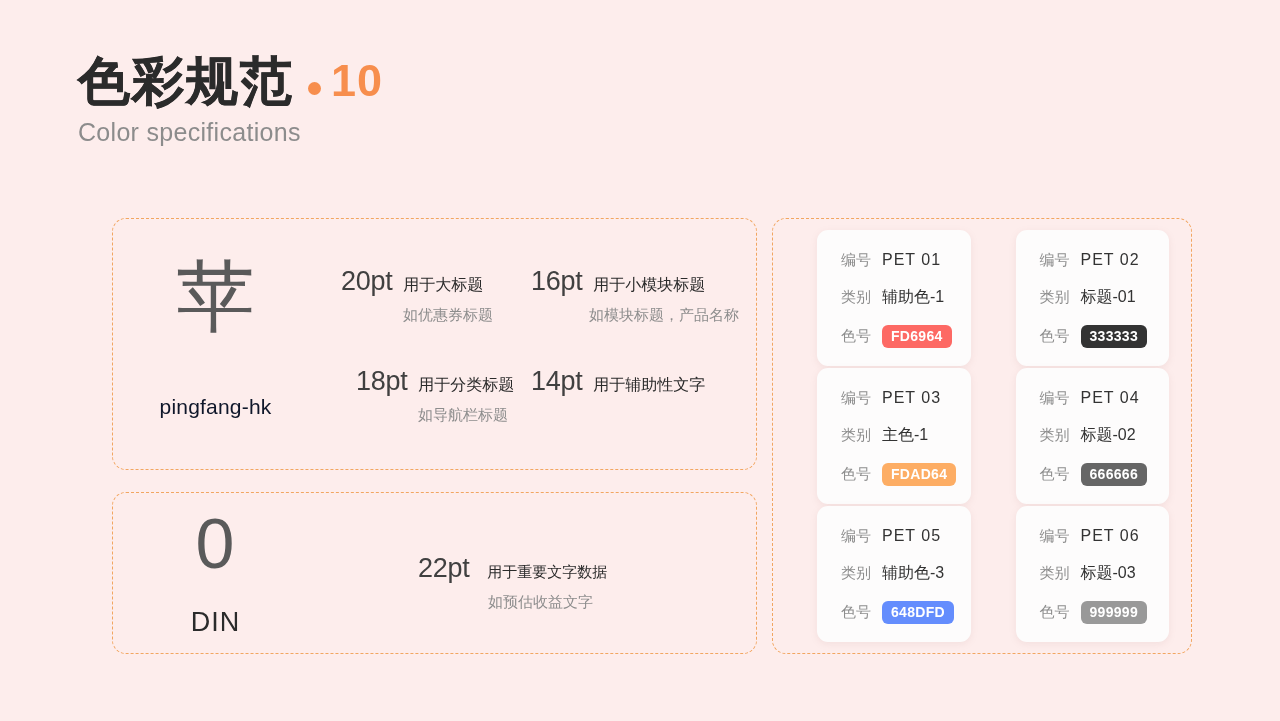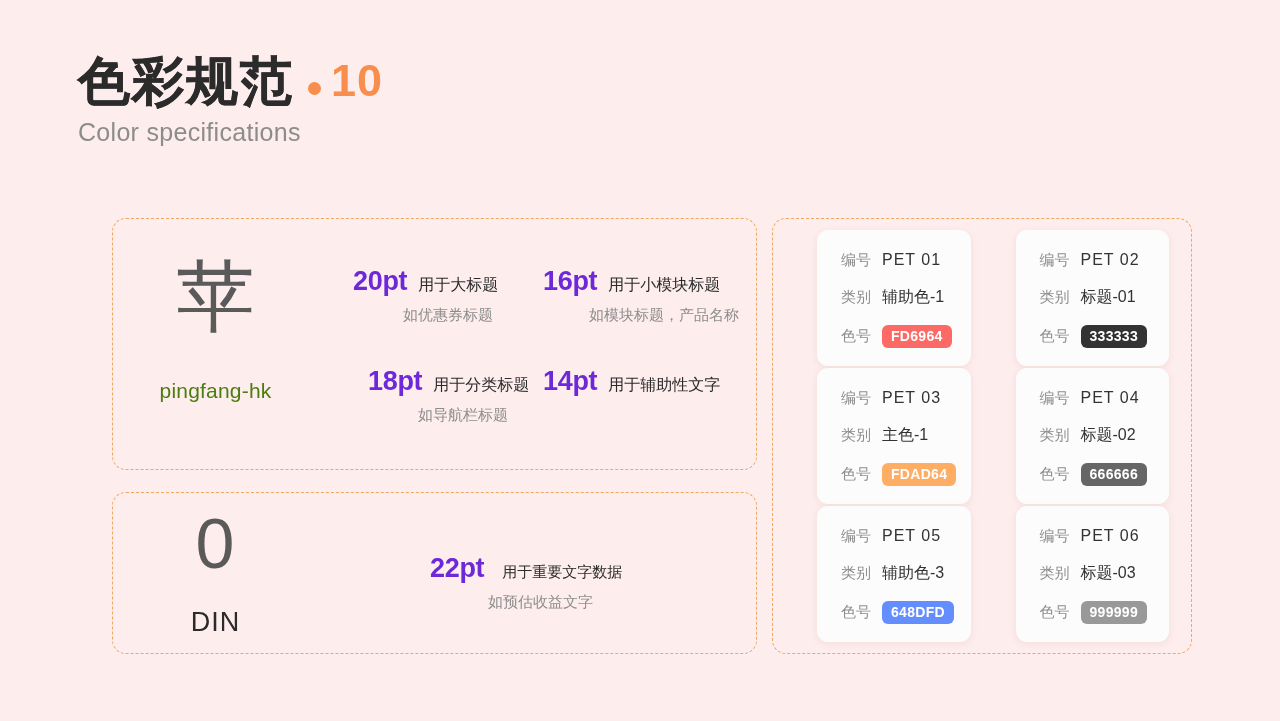--- a/index.html
+++ b/index.html
@@ -48,33 +48,33 @@
   #panel-din        { left: 112px; top: 492px; width: 645px; height: 162px; }
   #panel-colors     { left: 772px; top: 218px; width: 420px; height: 436px; }
 
   
   .font-sample { position: absolute; text-align: center; }
   #sample-pingfang { left: 20px; top: 38px; width: 165px; }
   .glyph-big {
     font-size: 78px; color: #5A5A5A; line-height: 1;
     font-family: "DejaVu Sans", "Liberation Sans", sans-serif;
   }
-  .glyph-name { font-size: 21px; color: #4d7c0f; margin-top: 44px; letter-spacing: 0.2px; }
+  .glyph-name { font-size: 21px; color: #0f172a; margin-top: 60px; letter-spacing: 0.2px; }
 
   #sample-din { left: 20px; top: 16px; width: 165px; }
   .glyph-din {
     font-size: 70px; color: #5A5A5A; line-height: 1; font-weight: 400;
     letter-spacing: 1px;
   }
   .glyph-din-name { font-size: 27px; color: #2B2B2B; margin-top: 28px; letter-spacing: 1px; }
 
   
   .size-entry { position: absolute; }
   .size-line { display: flex; align-items: baseline; gap: 11px; white-space: nowrap; }
-  .size-pt { font-size: 27px; color: #6d28d9; font-weight: 700; letter-spacing: -0.3px; margin-left: 12px; }
+  .size-pt { font-size: 27px; color: #404040; font-weight: 400; letter-spacing: -0.3px; }
   .size-usage { font-size: 16px; color: #2B2B2B; }
   .size-example {
     font-size: 15px; color: #8D8D8D; margin-top: 9px;
     padding-left: 62px; white-space: nowrap;
   }
   .size-example.wide { padding-left: 58px; }
 
   #entry-20pt { left: 228px; top: 47px; }
   #entry-16pt { left: 418px; top: 47px; }
   #entry-18pt { left: 243px; top: 147px; }

